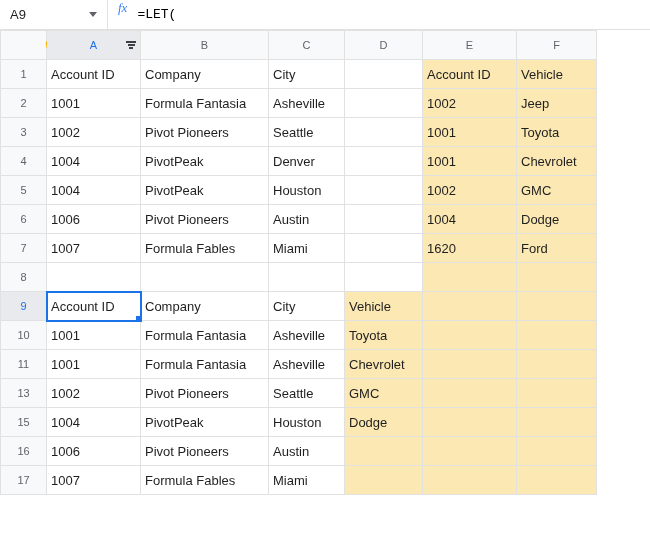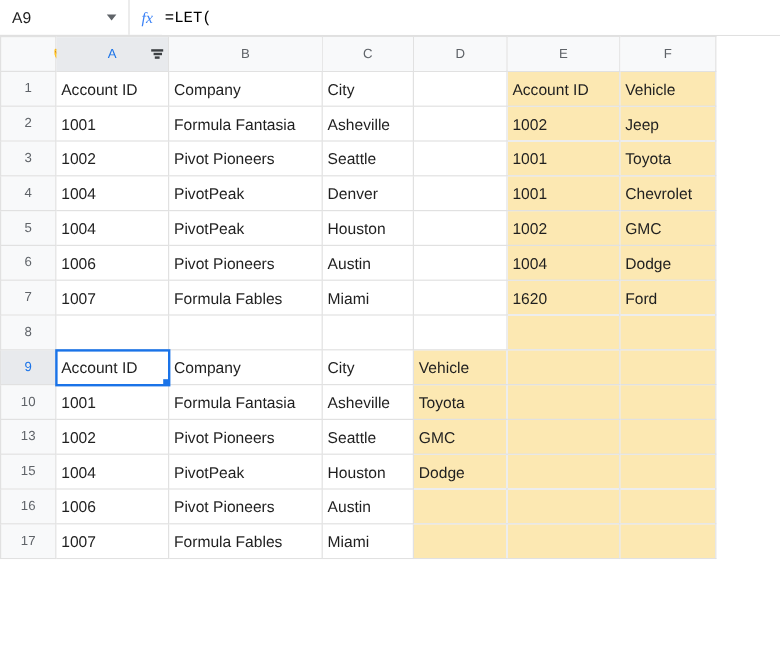--- a/index.html
+++ b/index.html
@@ -6,21 +6,20 @@
   body {
     margin: 0;
     font-family: Arial, sans-serif;
     font-size: 13px;
     color: #1f1f1f;
     background: #fff;
     width: 650px;
   }
   .formula-bar {
     display: flex;
-    align-items: center;
     height: 30px;
     border-bottom: 1px solid #e0e0e0;
     position: relative;
   }
   .name-box {
     width: 108px;
     height: 100%;
     display: flex;
     align-items: center;
     padding-left: 10px;
@@ -235,20 +234,29 @@
       <tr>
         <th class="rowhdr">10</th>
         <td class="colA num">1001</td>
         <td class="colB">Formula Fantasia</td>
         <td class="colC">Asheville</td>
         <td class="colD hl">Toyota</td>
         <td class="colE hl"></td>
         <td class="colF hl"></td>
       </tr>
       <tr>
+        <th class="rowhdr">11</th>
+        <td class="colA num">1001</td>
+        <td class="colB">Formula Fantasia</td>
+        <td class="colC">Asheville</td>
+        <td class="colD hl">Chevrolet</td>
+        <td class="colE hl"></td>
+        <td class="colF hl"></td>
+      </tr>
+      <tr>
         <th class="rowhdr">13</th>
         <td class="colA num">1002</td>
         <td class="colB">Pivot Pioneers</td>
         <td class="colC">Seattle</td>
         <td class="colD hl">GMC</td>
         <td class="colE hl"></td>
         <td class="colF hl"></td>
       </tr>
       <tr>
         <th class="rowhdr">15</th>

